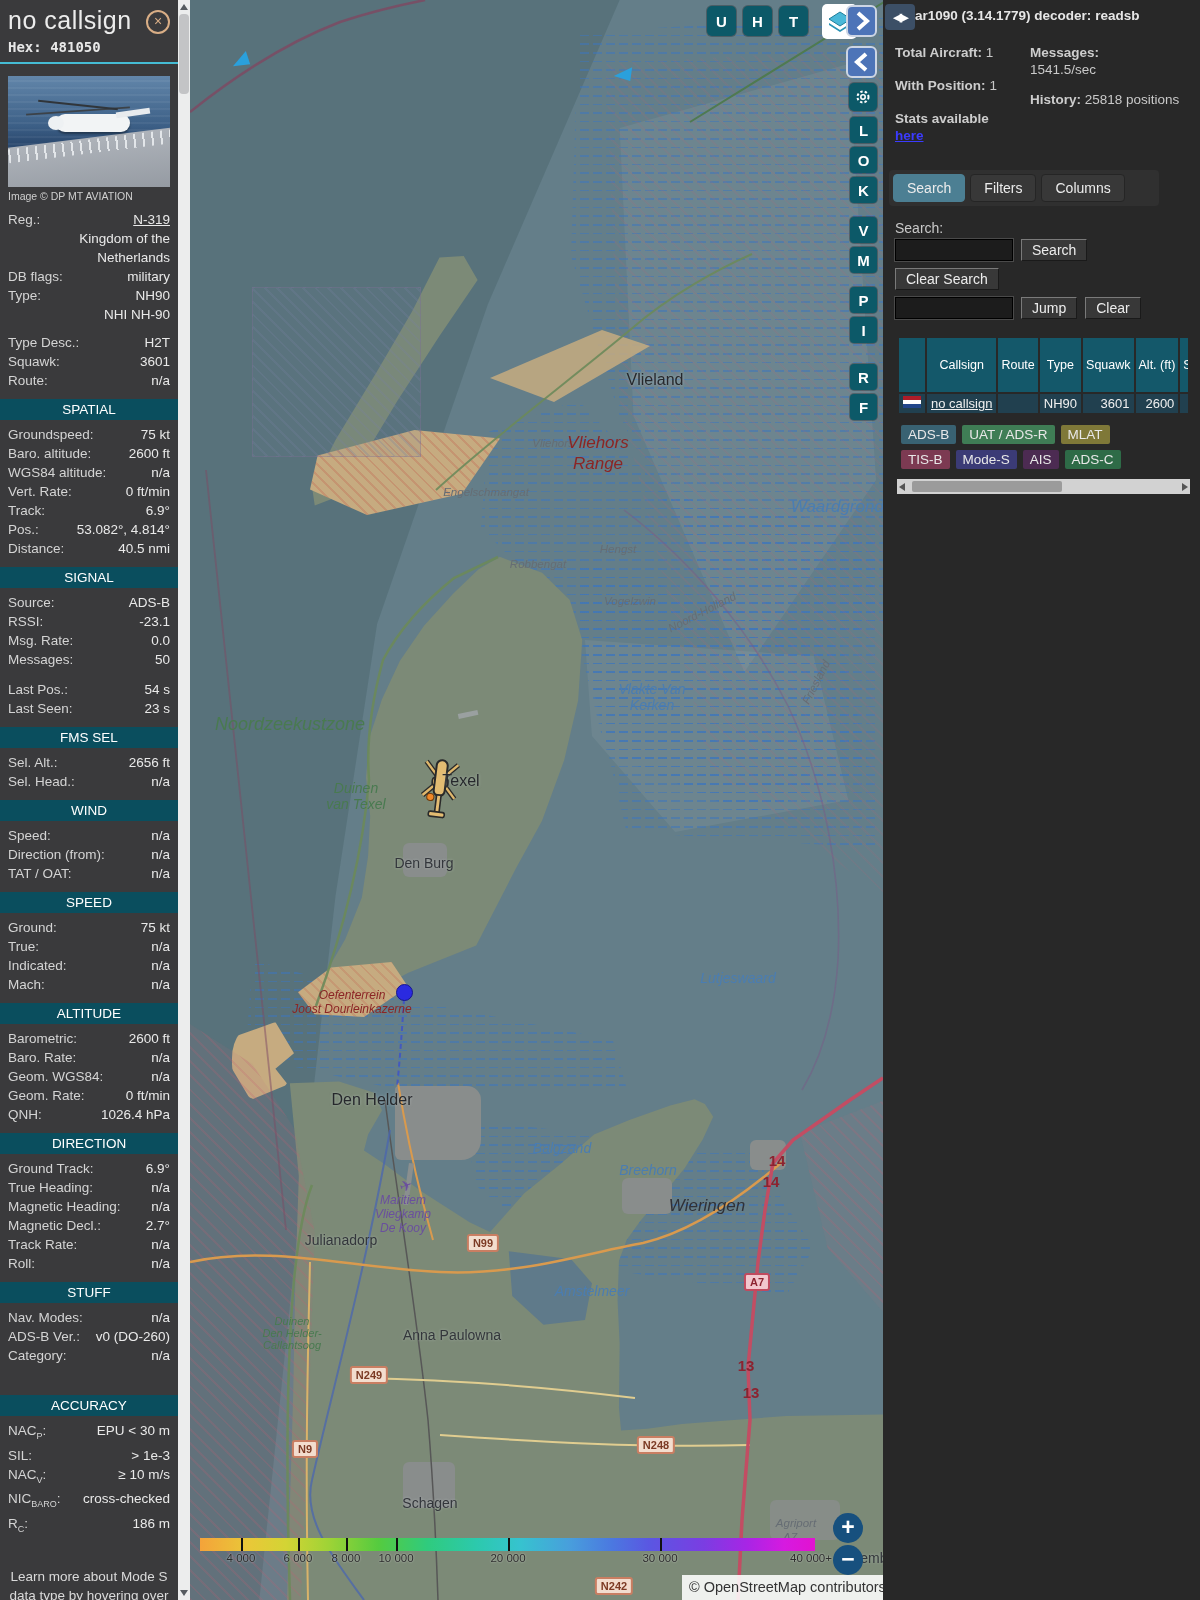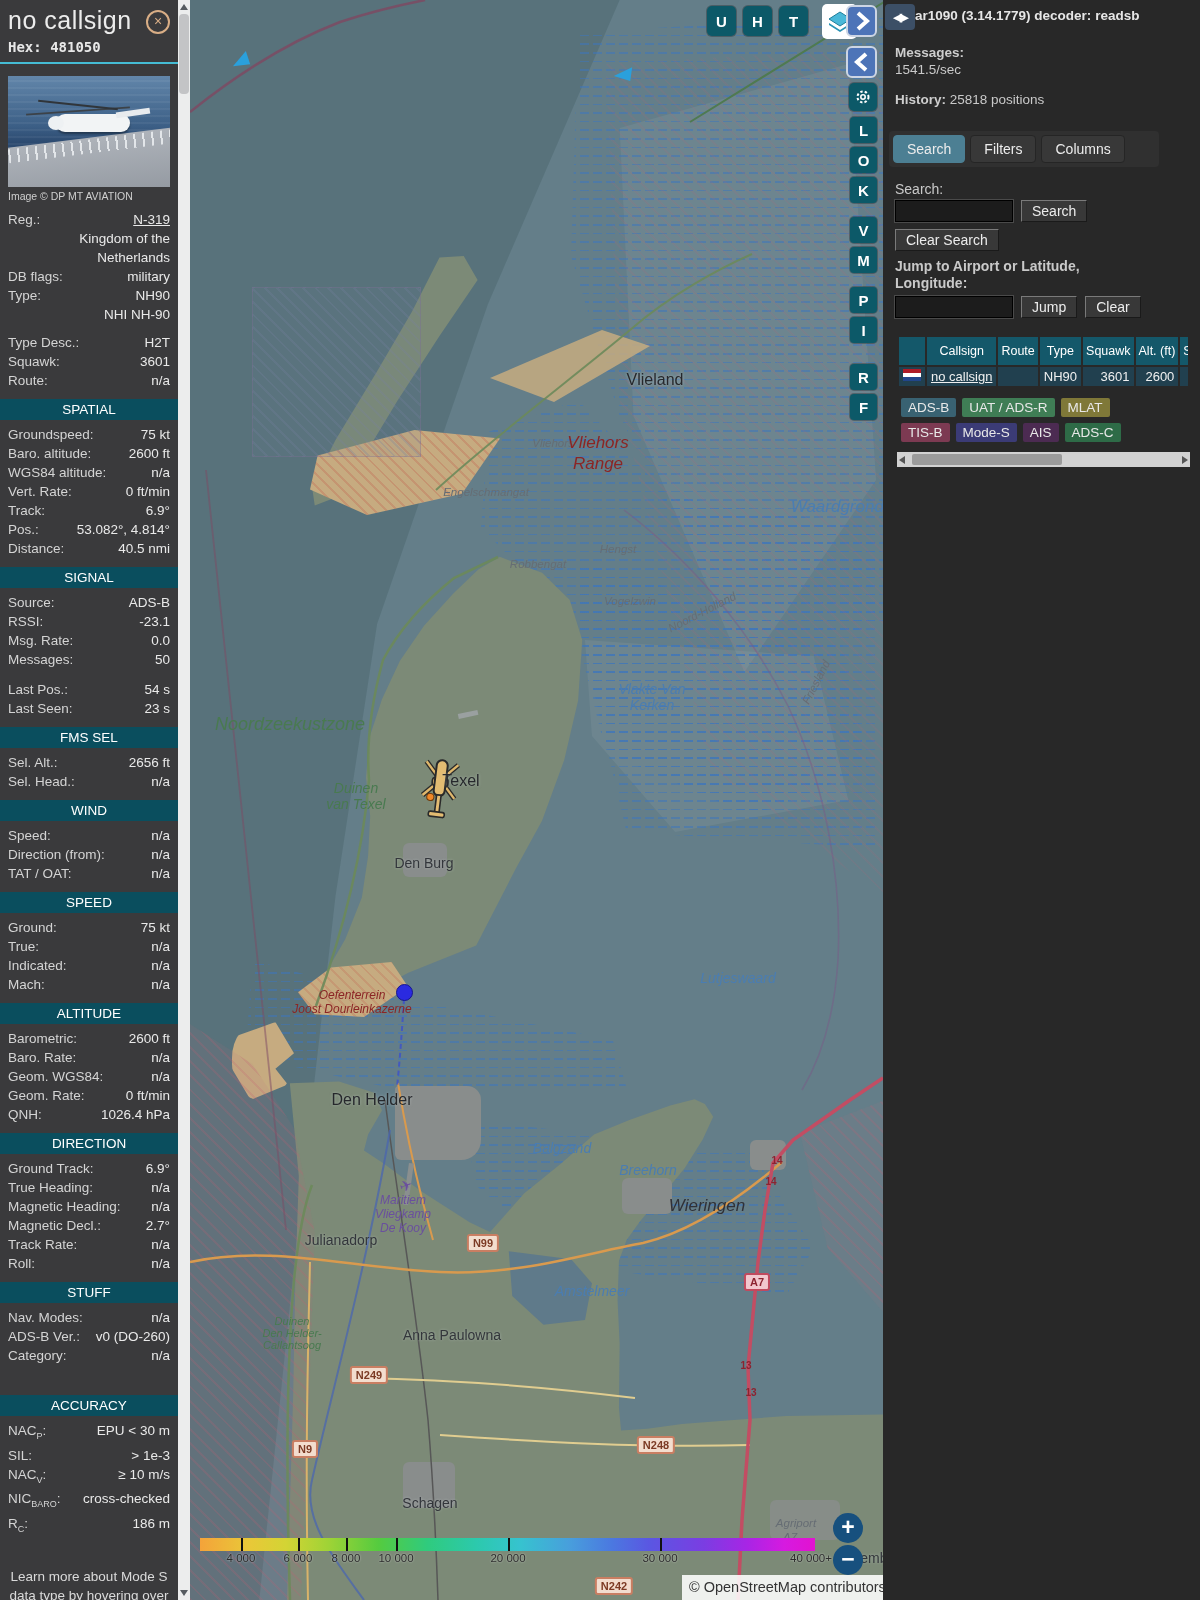--- a/index.html
+++ b/index.html
@@ -56,21 +56,21 @@
   .mlabel.sea{font-style:italic;color:#4a7db2;font-size:14px;}
   .mlabel.lg{font-size:17px;}
   .mlabel.green{font-style:italic;color:#497a50;font-size:14px;}
   .mlabel.green.lg{font-size:18px;}
   .mlabel.green.sm{font-size:11px;}
   .mlabel.range{font-style:italic;color:#8b2525;font-size:17px;line-height:21px;}
   .mlabel.range.sm{font-size:12px;line-height:14px;}
   .mlabel.region{font-style:italic;color:#303138;font-size:17px;}
   .mlabel.purple{font-style:italic;color:#6a4f9e;font-size:12px;line-height:14px;}
   .mlabel.plane{color:#6a4f9e;font-size:15px;transform:translate(-50%,-50%) rotate(-20deg);}
-  .mlabel.exit{color:#8c2330;font-size:10px;font-weight:bold;}
+  .mlabel.exit{color:#8c2330;font-size:15px;font-weight:bold;}
   .mlabel.rot-nh{transform:translate(-50%,-50%) rotate(-27deg);}
   .mlabel.rot-fr{transform:translate(-50%,-50%) rotate(-63deg);}
   .shield{position:absolute;transform:translate(-50%,-50%);font-weight:bold;font-size:11px;border-radius:3px;padding:0 4px;line-height:14px;}
   .sh-n{background:#f3ddce;border:2px solid #c97e62;color:#7c3a24;}
   .sh-a{background:#f2c7ce;border:2px solid #c04a5e;color:#8c2330;}
   .map-arrow{position:absolute;width:0;height:0;border-top:7px solid transparent;border-bottom:7px solid transparent;border-right:17px solid #2aa0dc;}
   .arr-a{transform:rotate(-18deg) skewY(-12deg);}
   .arr-b{transform:rotate(8deg) skewY(-14deg);}
   
   .posdot{position:absolute;left:206px;top:984px;width:15px;height:15px;border-radius:50%;background:#2a2ae0;border:1px solid #16168e;}
@@ -106,21 +106,21 @@
   .tabs{display:flex;gap:5px;background:#303030;margin:10px 4px 0 6px;padding:4px;border-radius:4px;width:262px;}
   .tab{background:#383838;border:1px solid #252525;color:#ececec;font-size:14px;padding:5px 13px;border-radius:4px;cursor:pointer;}
   .tab.active{background:#4c7f93;border-color:#4c7f93;}
   .spanel{padding:14px 4px 0 12px;font-size:14px;}
   .spanel .lbl{font-weight:normal;color:#c9c9c9;margin-bottom:3px;}
   .spanel input{width:112px;height:18px;background:#1c1c1c;border:1px solid #000;outline:1px solid #4a4a4a;color:#ddd;margin-right:8px;}
   .btn{display:inline-block;background:#383838;border:1px solid;border-color:#7a7a7a #1a1a1a #1a1a1a #7a7a7a;color:#ececec;font-size:14px;padding:2px 10px;cursor:pointer;}
   .frow{display:flex;align-items:center;margin-bottom:7px;}
   .jlabel{font-weight:bold;margin:6px 0 4px;line-height:17px;width:250px;}
   table.ac{border-collapse:separate;border-spacing:2px;margin:10px 0 0 2px;table-layout:fixed;}
-  table.ac th{background:#14586a;color:#fff;font-size:12.5px;font-weight:normal;padding:7px 3px;white-space:nowrap;cursor:pointer;}
+  table.ac th{background:#14586a;color:#fff;font-size:12.5px;font-weight:normal;padding:20px 3px;white-space:nowrap;cursor:pointer;}
   table.ac td{background:#21404f;color:#f0f0f0;font-size:13px;padding:2px 4px;white-space:nowrap;overflow:hidden;}
   table.ac .num{text-align:right;}
   .tblwrap{width:293px;overflow:hidden;}
   .flag{width:18px;height:12px;display:inline-block;background:linear-gradient(#ae1c28 0 33%,#fff 33% 66%,#21468b 66% 100%);}
   .cslink{text-decoration:underline;cursor:pointer;}
   .badges{display:flex;flex-wrap:wrap;gap:6px;width:260px;margin:10px 0 0 6px;}
   .badge{color:#e8e8e8;font-size:13.5px;padding:2px 7px;border-radius:2px;cursor:pointer;}
   .hscroll{position:relative;margin:10px 0 0 2px;width:293px;height:15px;background:#d2d2d2;}
   .hscroll .thumb{position:absolute;left:15px;top:2px;width:150px;height:11px;background:#9b9b9b;border-radius:2px;}
   .hs-left{position:absolute;left:2px;top:4px;width:0;height:0;border-top:4px solid transparent;border-bottom:4px solid transparent;border-right:6px solid #555;}
@@ -660,20 +660,25 @@
     <div class="zoombtn" style="top:1545px;">−</div>
     <div class="attrib">© OpenStreetMap contributors.</div>
   </main>
 
   <aside class="right">
     <div class="rp-head">
       <div class="histbtn">◀▶</div>
       <span style="margin-left:28px;"><span class="lnk">ar1090</span><span> (3.14.1779) decoder: </span><span class="lnk">readsb</span></span>
     </div>
     <div class="stats">
+      <div class="c1">
+        <div><b>Total Aircraft:</b> <span>1</span></div>
+        <div><b>With Position:</b> <span>1</span></div>
+        <div><b>Stats available</b><br><a>here</a></div>
+      </div>
       <div class="c2">
         <div><b>Messages:</b><br><span>1541.5/sec</span></div>
         <div><b>History:</b> <span>25818 positions</span></div>
       </div>
     </div>
 
     <div class="tabs">
 
     <div class="tab active">Search</div>
         <div class="tab">Filters</div>
@@ -682,21 +687,20 @@
 
     <div class="spanel">
       <div class="lbl">Search:</div>
       <div class="frow">
         <input type="text" style="">
         <span class="btn">Search</span>
       </div>
       <div class="frow">
           <span class="btn">Clear Search</span>
         </div>
-      <div class="jlabel">Jump to Airport or Latitude, Longitude:</div>
       <div class="frow">
         <input type="text" style="">
         <span class="btn" style="margin-right:8px;">Jump</span>
         <span class="btn">Clear</span>
       </div>
 
       <div class="tblwrap">
         <table class="ac">
           <colgroup>
               <col style="width:24px">

